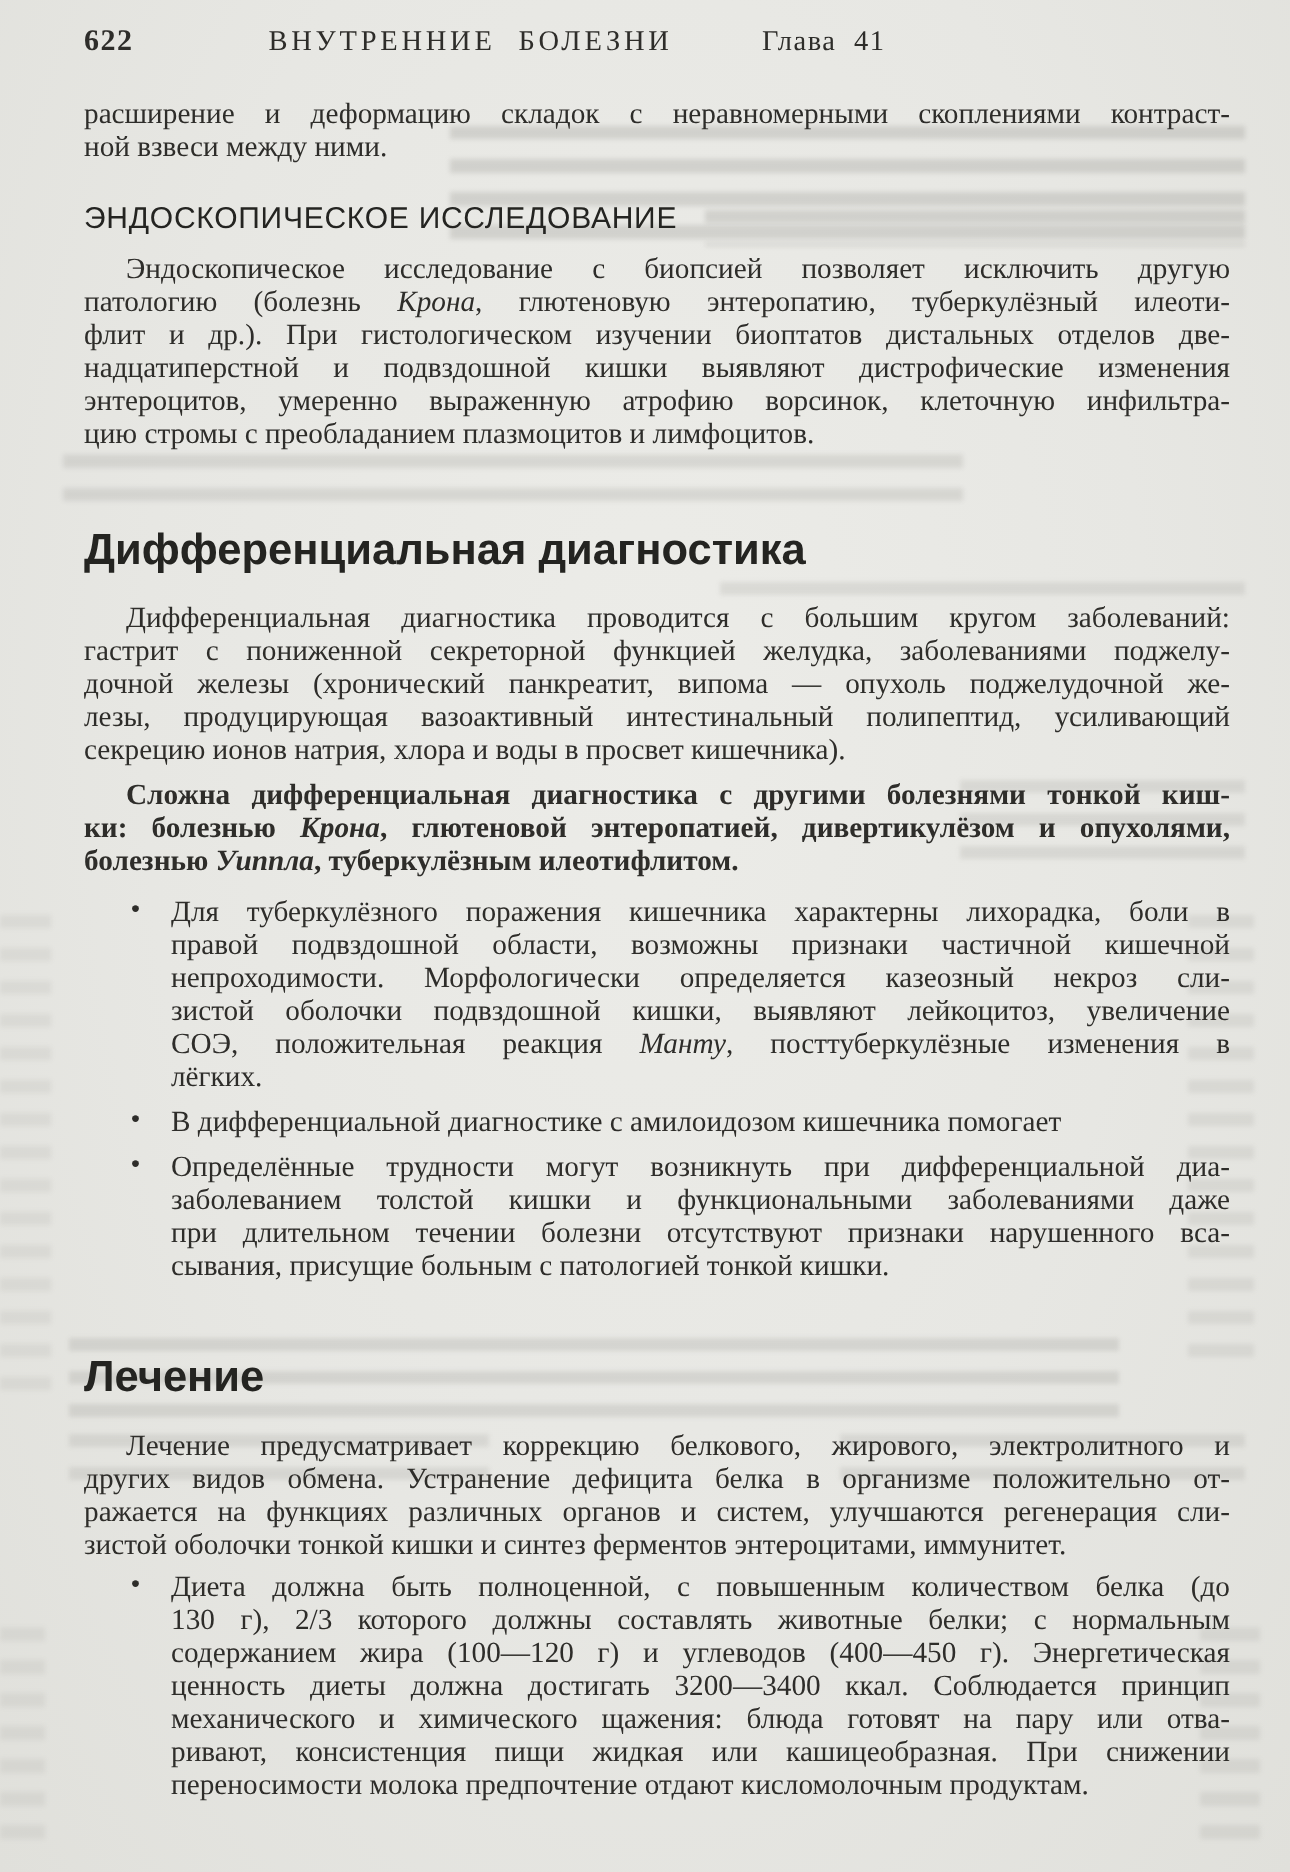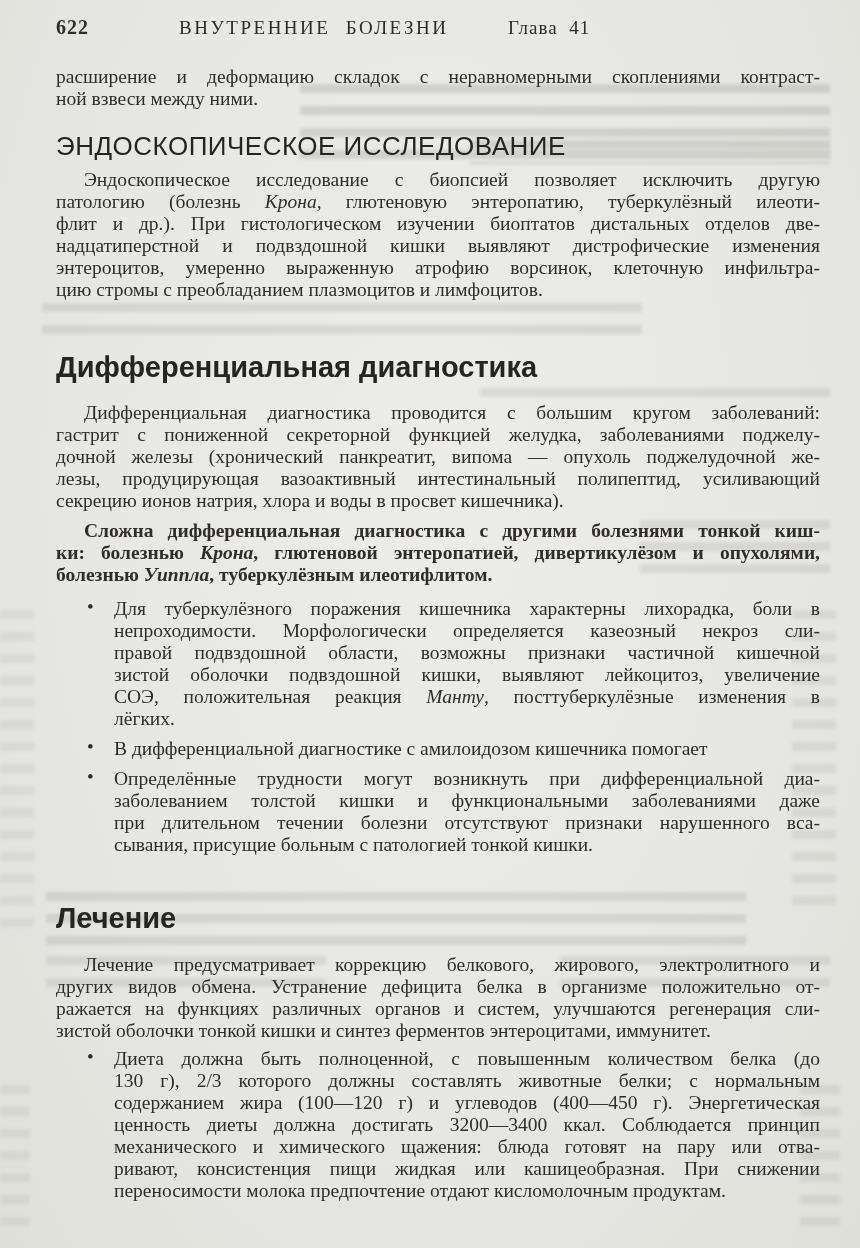--- a/index.html
+++ b/index.html
@@ -31,21 +31,21 @@
   .btitle{position:absolute;left:123px;top:1px;letter-spacing:2.5px;word-spacing:8px;text-align:center;}
   .chap{position:absolute;left:452px;top:1px;letter-spacing:1px;word-spacing:6px;}
   main{position:relative;}
   .para{font-size:19.5px;line-height:22px;}
   .para .tline{text-align:justify;text-align-last:justify;min-height:22px;}
   .para .tline:last-child{text-align-last:left;}
   .para .tline:first-child{text-indent:28px;}
   .para.noindent .tline:first-child{text-indent:0;}
   .para.intro{margin-top:26px;}
   h1,h2{font-family:"Liberation Sans", sans-serif;margin:0;color:#242421;}
-  h2{font-weight:400;font-size:26px;line-height:30px;letter-spacing:0.5px;margin:21px 0 0 0;}
+  h2{font-weight:400;font-size:20px;line-height:30px;letter-spacing:0.5px;margin:21px 0 0 0;}
   .p-endo{margin-top:8px;}
   h1{font-weight:700;font-size:29px;line-height:36px;text-align:left;}
   .h-diff{margin-top:48px;}
   .p-diff1{margin-top:17px;}
   .p-diff2{margin-top:8px;font-weight:bold;}
   ul.bullets{list-style:none;margin:12px 0 0 0;padding:0;}
   ul.bullets li{position:relative;padding-left:58px;margin:0 0 8px 0;}
   ul.bullets .dot{position:absolute;left:31px;top:-2px;font-size:19px;}
   .h-treat{margin-top:44px;}
   .p-treat{margin-top:18px;}
@@ -105,22 +105,22 @@
         <div class="tline"><span>Сложна дифференциальная диагностика с другими болезнями тонкой киш-</span></div>
         <div class="tline"><span>ки: болезнью </span><span class="it">Крона</span><span>, глютеновой энтеропатией, дивертикулёзом и опухолями,</span></div>
         <div class="tline"><span>болезнью </span><span class="it">Уиппла</span><span>, туберкулёзным илеотифлитом.</span></div>
       </div>
 
     <ul class="bullets">
       <li>
         <span class="dot">•</span>
         <div class="para noindent">
             <div class="tline"><span>Для туберкулёзного поражения кишечника характерны лихорадка, боли в</span></div>
+            <div class="tline"><span>правой подвздошной области, возможны признаки частичной кишечной</span></div>
             <div class="tline"><span>непроходимости. Морфологически определяется казеозный некроз сли-</span></div>
-            <div class="tline"><span>правой подвздошной области, возможны признаки частичной кишечной</span></div>
             <div class="tline"><span>зистой оболочки подвздошной кишки, выявляют лейкоцитоз, увеличение</span></div>
             <div class="tline"><span>СОЭ, положительная реакция </span><span class="it">Манту</span><span>, посттуберкулёзные изменения в</span></div>
             <div class="tline"><span>лёгких.</span></div>
           </div>
       </li>
       <li>
         <span class="dot">•</span>
         <div class="para noindent">
             <div class="tline"><span>В дифференциальной диагностике с амилоидозом кишечника помогает</span></div>
           </div>

